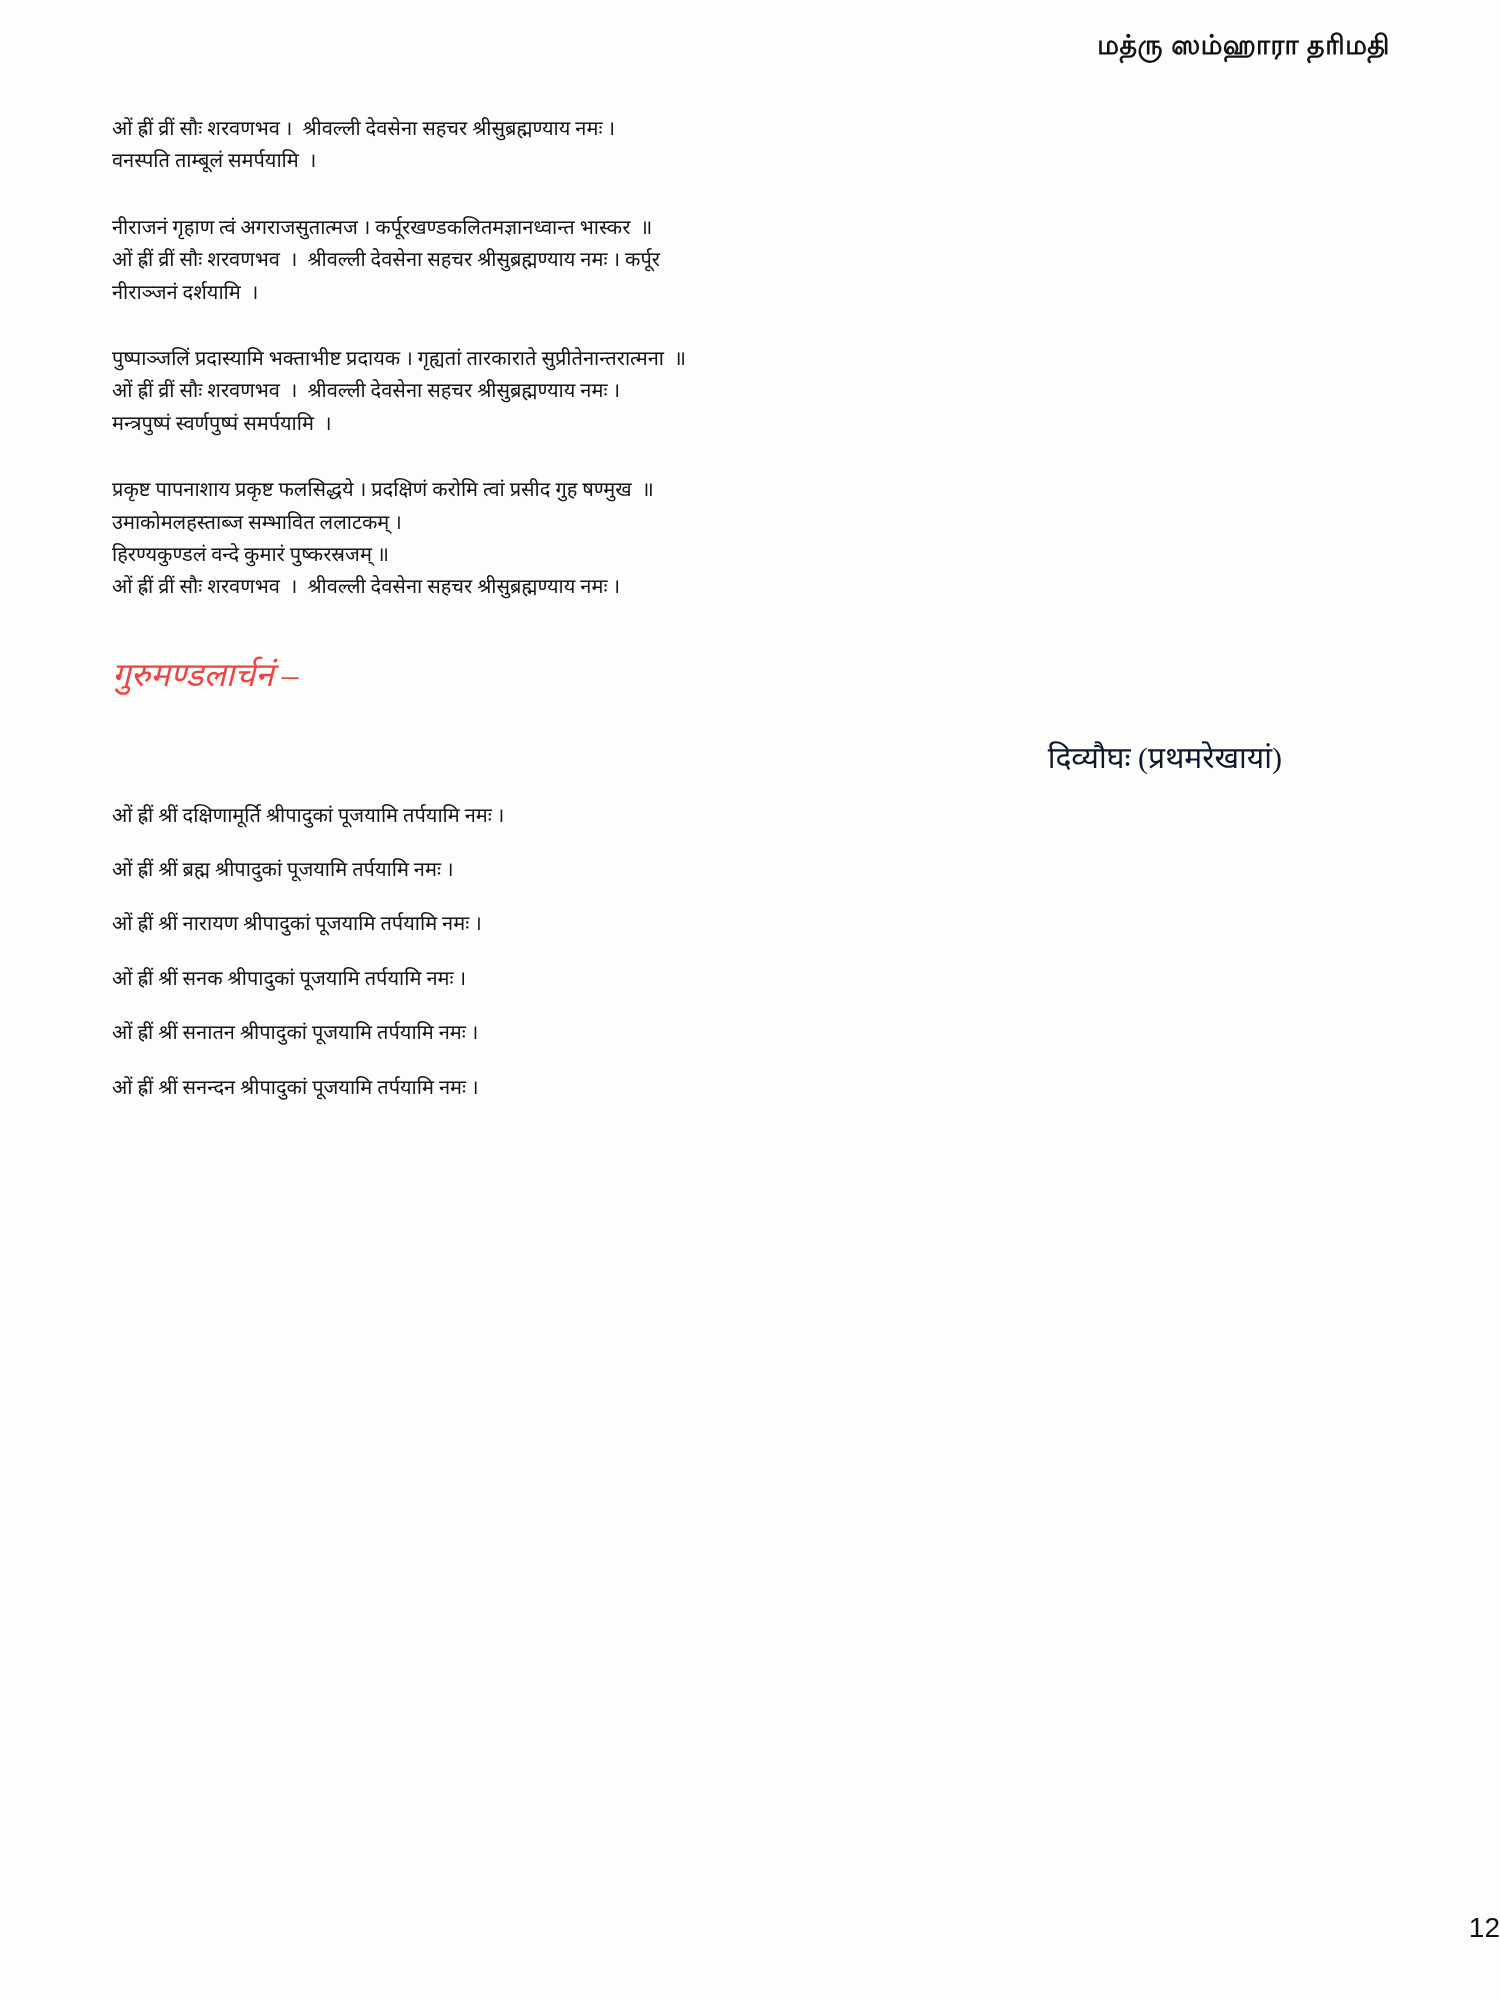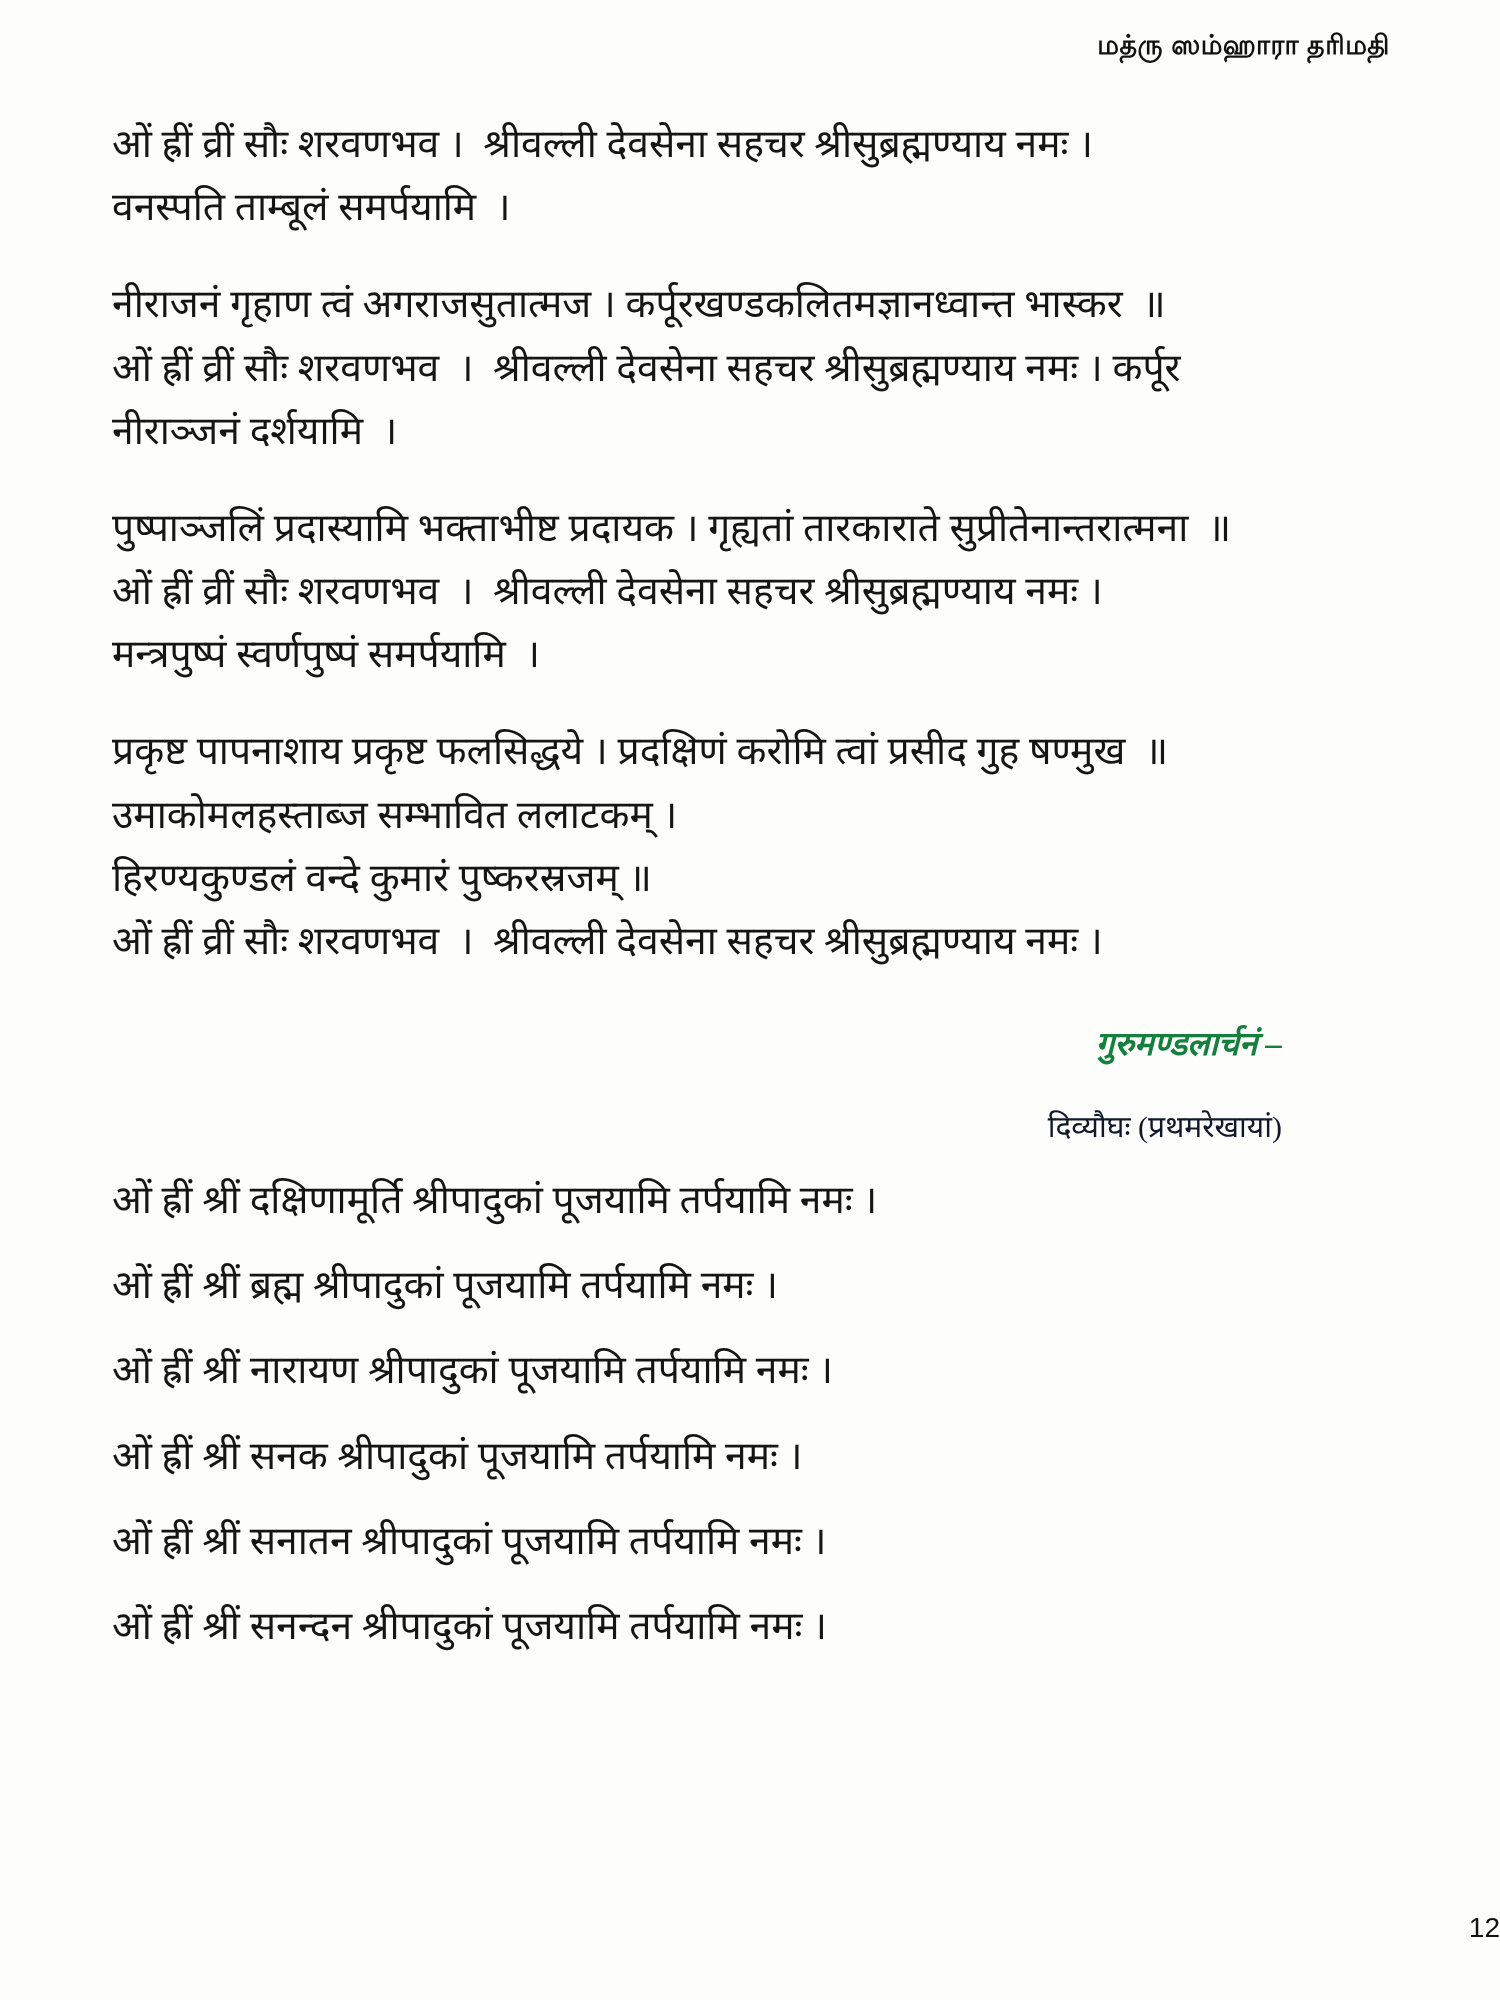--- a/index.html
+++ b/index.html
@@ -33,38 +33,38 @@
     color: #111;
     white-space: nowrap;
   }
   .content {
     position: absolute;
     left: 112px;
     top: 112px;
     width: 1290px;
   }
   .line {
-    font-size: 39px;
+    font-size: 20px;
     line-height: 1.62;
     color: #151515;
     white-space: pre-wrap;
     font-family: "Liberation Serif", "DejaVu Serif", serif;
   }
   .block {
     margin-bottom: 34px;
   }
   .block:last-child { margin-bottom: 0; }
   .section-title {
-    text-align: right;
+    text-align: left;
     font-size: 33px;
     font-style: italic;
-    font-weight: 700;
+    font-weight: 400;
     margin: 48px 0 40px 0;
     padding-right: 120px;
-    color: #15803d;
+    color: #ef4444;
   }
   .sub-title {
     text-align: right;
     font-size: 30px;
     margin: 0 0 22px 0;
     padding-right: 120px;
     color: #0f172a;
   }
   .list .line {
     margin-bottom: 22px;

